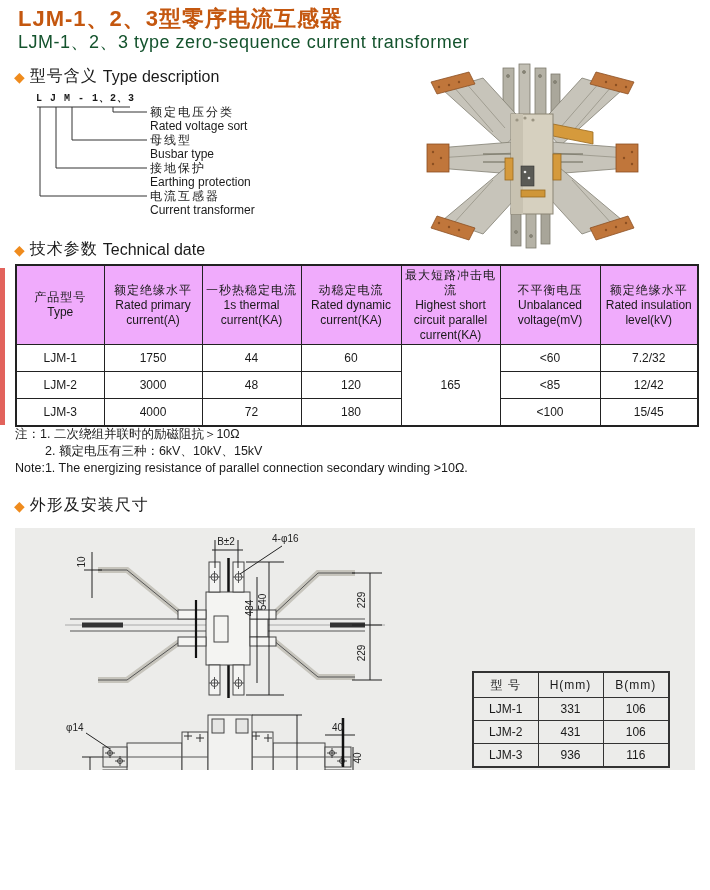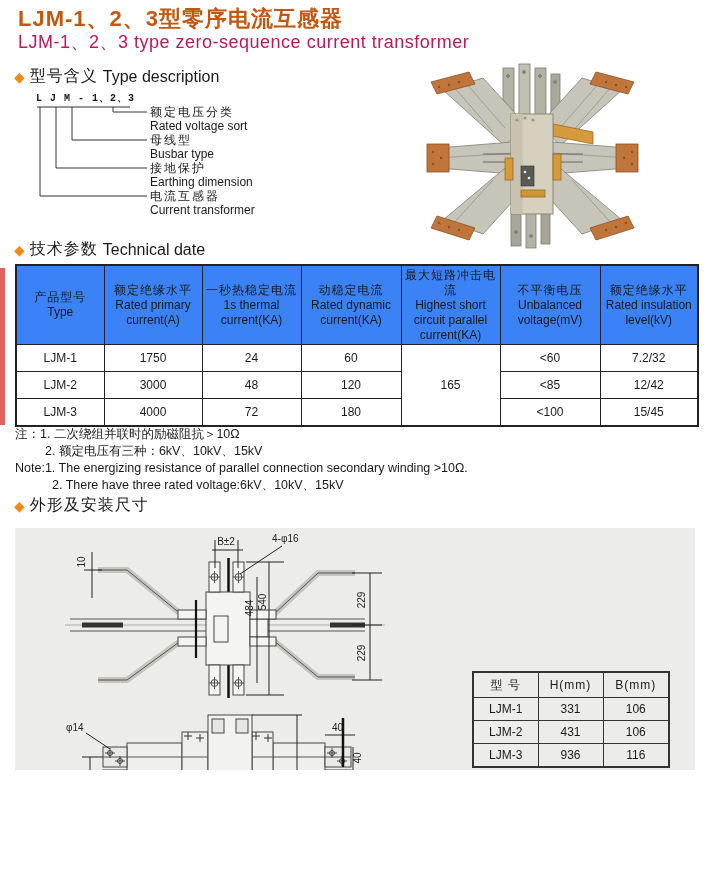--- a/index.html
+++ b/index.html
@@ -1,36 +1,36 @@
 <!DOCTYPE html>
 <html><head>
 <meta charset="utf-8">
 <style>
   html,body{margin:0;padding:0;background:#fff;}
   .page{position:relative;width:710px;height:770px;background:#ffffff;overflow:hidden;
         font-family:"Liberation Sans","DejaVu Sans",sans-serif;color:#1a1a1a;}
   .abs{position:absolute;}
   .edge-strip{left:0;top:268px;width:5px;height:157px;background:#e2635c;}
   .title-zh{left:18px;top:4px;font-size:22px;font-weight:bold;color:#c4570f;letter-spacing:1px;white-space:nowrap;}
-  .title-en{left:18px;top:30px;font-size:18px;color:#be185d;letter-spacing:.5px;white-space:nowrap;}
+  .title-en{left:18px;top:30px;font-size:18px;color:#14532d;letter-spacing:.5px;white-space:nowrap;}
   .sec-heading{display:flex;align-items:center;gap:5px;font-size:16px;font-weight:500;white-space:nowrap;}
   .sec-heading .diamond{color:#ef8b1d;font-size:14px;line-height:1;}
   .sec-heading .zh{letter-spacing:1px;}
   .sec1{left:14px;top:66px;}
   .sec2{left:14px;top:239px;}
   .sec3{left:14px;top:495px;}
   .code-line{left:36px;top:91px;font-size:10px;font-weight:bold;letter-spacing:1px;white-space:nowrap;font-family:Liberation Mono, monospace;}
   .diagram-lines{left:35px;top:104px;}
   .diagram-labels{left:150px;top:105px;font-size:12px;line-height:14px;white-space:nowrap;}
   .diagram-labels .zh{letter-spacing:2px;}
   .photo-svg{left:425px;top:62px;}
   table{border-collapse:collapse;table-layout:fixed;}
   .tech-table{left:15px;top:264px;width:682px;border:2px solid #222;font-size:12px;}
   .tech-table th,.tech-table td{border:1px solid #222;text-align:center;vertical-align:middle;padding:0;}
-  .tech-table th{height:78px;background:#3b82f6;font-weight:normal;}
+  .tech-table th{height:78px;background:#f0abfc;font-weight:normal;}
   .tech-table th .ln{display:block;line-height:15px;}
   .tech-table th .zh{letter-spacing:1px;}
   .tech-table td{height:26px;background:#fff;}
   .notes{left:15px;top:426px;font-size:12.5px;line-height:17px;white-space:nowrap;}
   .notes .indent-zh{padding-left:30px;}
   .notes .indent-en{padding-left:37px;}
   .panel{left:15px;top:528px;width:680px;height:356px;background:#ececea;}
   .draw-top{left:60px;top:528px;}
   .draw-bottom{left:60px;top:703px;}
   .size-table{left:472px;top:671px;width:196px;border:2px solid #333;font-size:12px;}
@@ -70,21 +70,21 @@
         <line x1="78" y1="8" x2="112" y2="8"></line>
     </g>
   </svg>
 
   <div class="abs diagram-labels">
     <div class="zh">额定电压分类</div>
     <div class="en">Rated voltage sort</div>
     <div class="zh">母线型</div>
     <div class="en">Busbar type</div>
     <div class="zh">接地保护</div>
-    <div class="en">Earthing dimension</div>
+    <div class="en">Earthing protection</div>
     <div class="zh">电流互感器</div>
     <div class="en">Current transformer</div>
   </div>
 
   <svg class="abs photo-svg" width="215" height="188" viewBox="0 0 215 188">
 
     <g stroke="#7e7b6e" stroke-width="0.8">
       <rect x="78" y="6" width="11" height="56" fill="#b5b2a6"></rect>
       <rect x="94" y="2" width="11" height="60" fill="#c2bfb4"></rect>
       <rect x="110" y="6" width="11" height="56" fill="#b5b2a6"></rect>
@@ -223,21 +223,21 @@
           <span class="ln zh">额定绝缘水平</span>
           <span class="ln">Rated insulation</span>
           <span class="ln">level(kV)</span>
         </th>
       </tr>
     </thead>
     <tbody>
       <tr>
         <td>LJM-1</td>
         <td>1750</td>
-        <td>24</td>
+        <td>44</td>
         <td>60</td>
         <td rowspan="3">165</td>
         <td>&lt;60</td>
         <td>7.2/32</td>
       </tr>
       <tr>
         <td>LJM-2</td>
         <td>3000</td>
         <td>48</td>
         <td>120</td>
@@ -252,21 +252,20 @@
         <td>&lt;100</td>
         <td>15/45</td>
       </tr>
     </tbody>
   </table>
 
   <div class="abs notes">
     <div>注：1. 二次绕组并联时的励磁阻抗＞10Ω</div>
     <div class="indent-zh">2. 额定电压有三种：6kV、10kV、15kV</div>
     <div>Note:1. The energizing resistance of parallel connection secondary winding &gt;10Ω.</div>
-    <div class="indent-en">2. There have three rated voltage:6kV、10kV、15kV</div>
   </div>
 
   <div class="abs sec-heading sec3">
     <span class="diamond">◆</span>
     <span class="zh">外形及安装尺寸</span>
   </div>
 
   <div class="abs panel"></div>
 
   <svg class="abs draw-top" width="330" height="185" viewBox="0 0 330 185">

